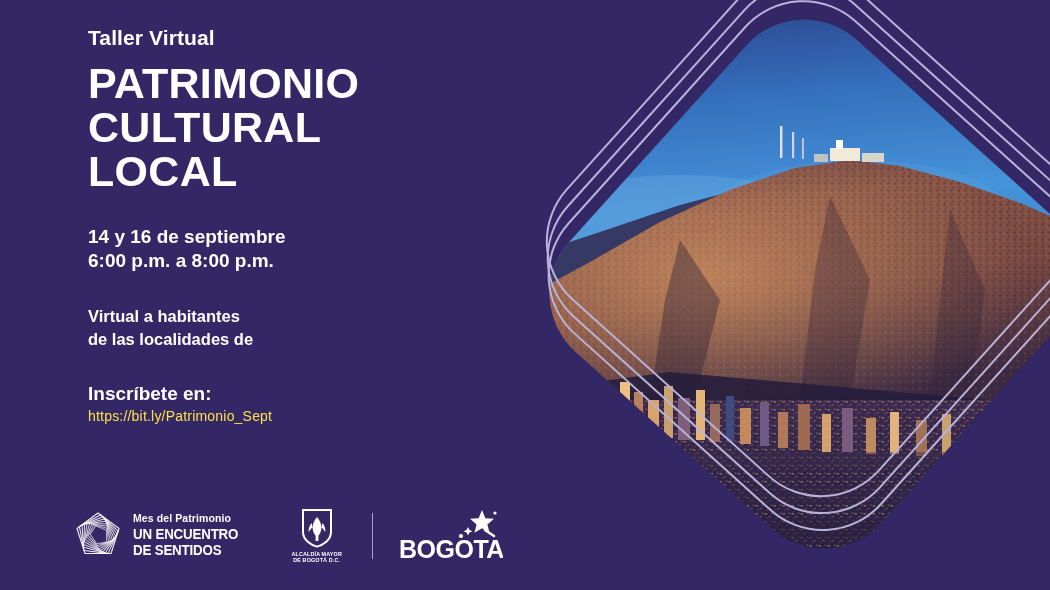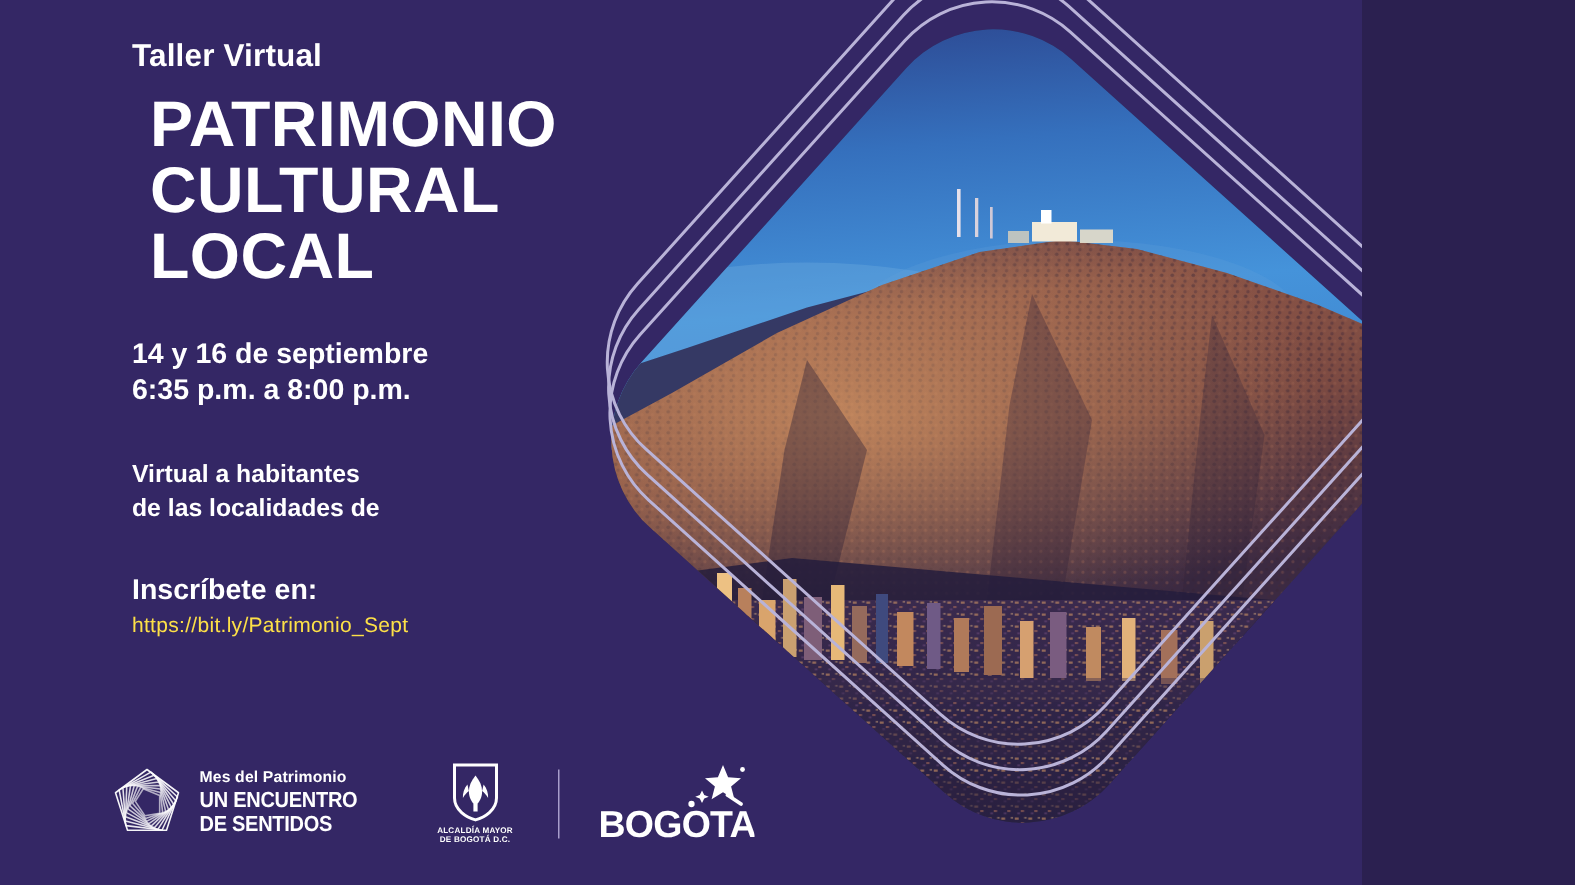--- a/index.html
+++ b/index.html
@@ -6,21 +6,21 @@
     margin: 0;
     padding: 0;
     background: #2b2050;
   }
   body {
     font-family: "Liberation Sans", sans-serif;
   }
 
   #poster {
     position: relative;
-    width: 908px;
+    width: 1050px;
     height: 590px;
     overflow: hidden;
     background: #342765;
   }
 
   
   .text-col {
     position: absolute;
     left: 88px;
     top: 26px;
@@ -36,21 +36,21 @@
     line-height: 1.1;
     margin: 0 0 13px 0;
   }
 
   .headline {
     color: #ffffff;
     font-size: 43px;
     font-weight: 600;
     letter-spacing: 0.3px;
     line-height: 1.02;
-    margin: 12px;
+    margin: 0;
     text-transform: uppercase;
   }
   .headline span { display: block; }
 
   .when {
     color: #ffffff;
     font-size: 19px;
     font-weight: bold;
     line-height: 1.30;
     margin: 31px 0 0 0;
@@ -299,21 +299,21 @@
     <p class="eyebrow">Taller Virtual</p>
 
     <h1 class="headline">
       <span>PATRIMONIO</span>
       <span>CULTURAL</span>
       <span>LOCAL</span>
     </h1>
 
     <p class="when">
       <span>14 y 16 de septiembre</span>
-      <span>6:35 p.m. a 8:00 p.m.</span>
+      <span>6:00 p.m. a 8:00 p.m.</span>
     </p>
 
     <p class="audience">
       <span>Virtual a habitantes</span>
       <span>de las localidades de</span>
     </p>
 
     <p class="signup">
       <span class="signup-label">Inscríbete en:</span>
       <span class="signup-url">https://bit.ly/Patrimonio_Sept</span>

